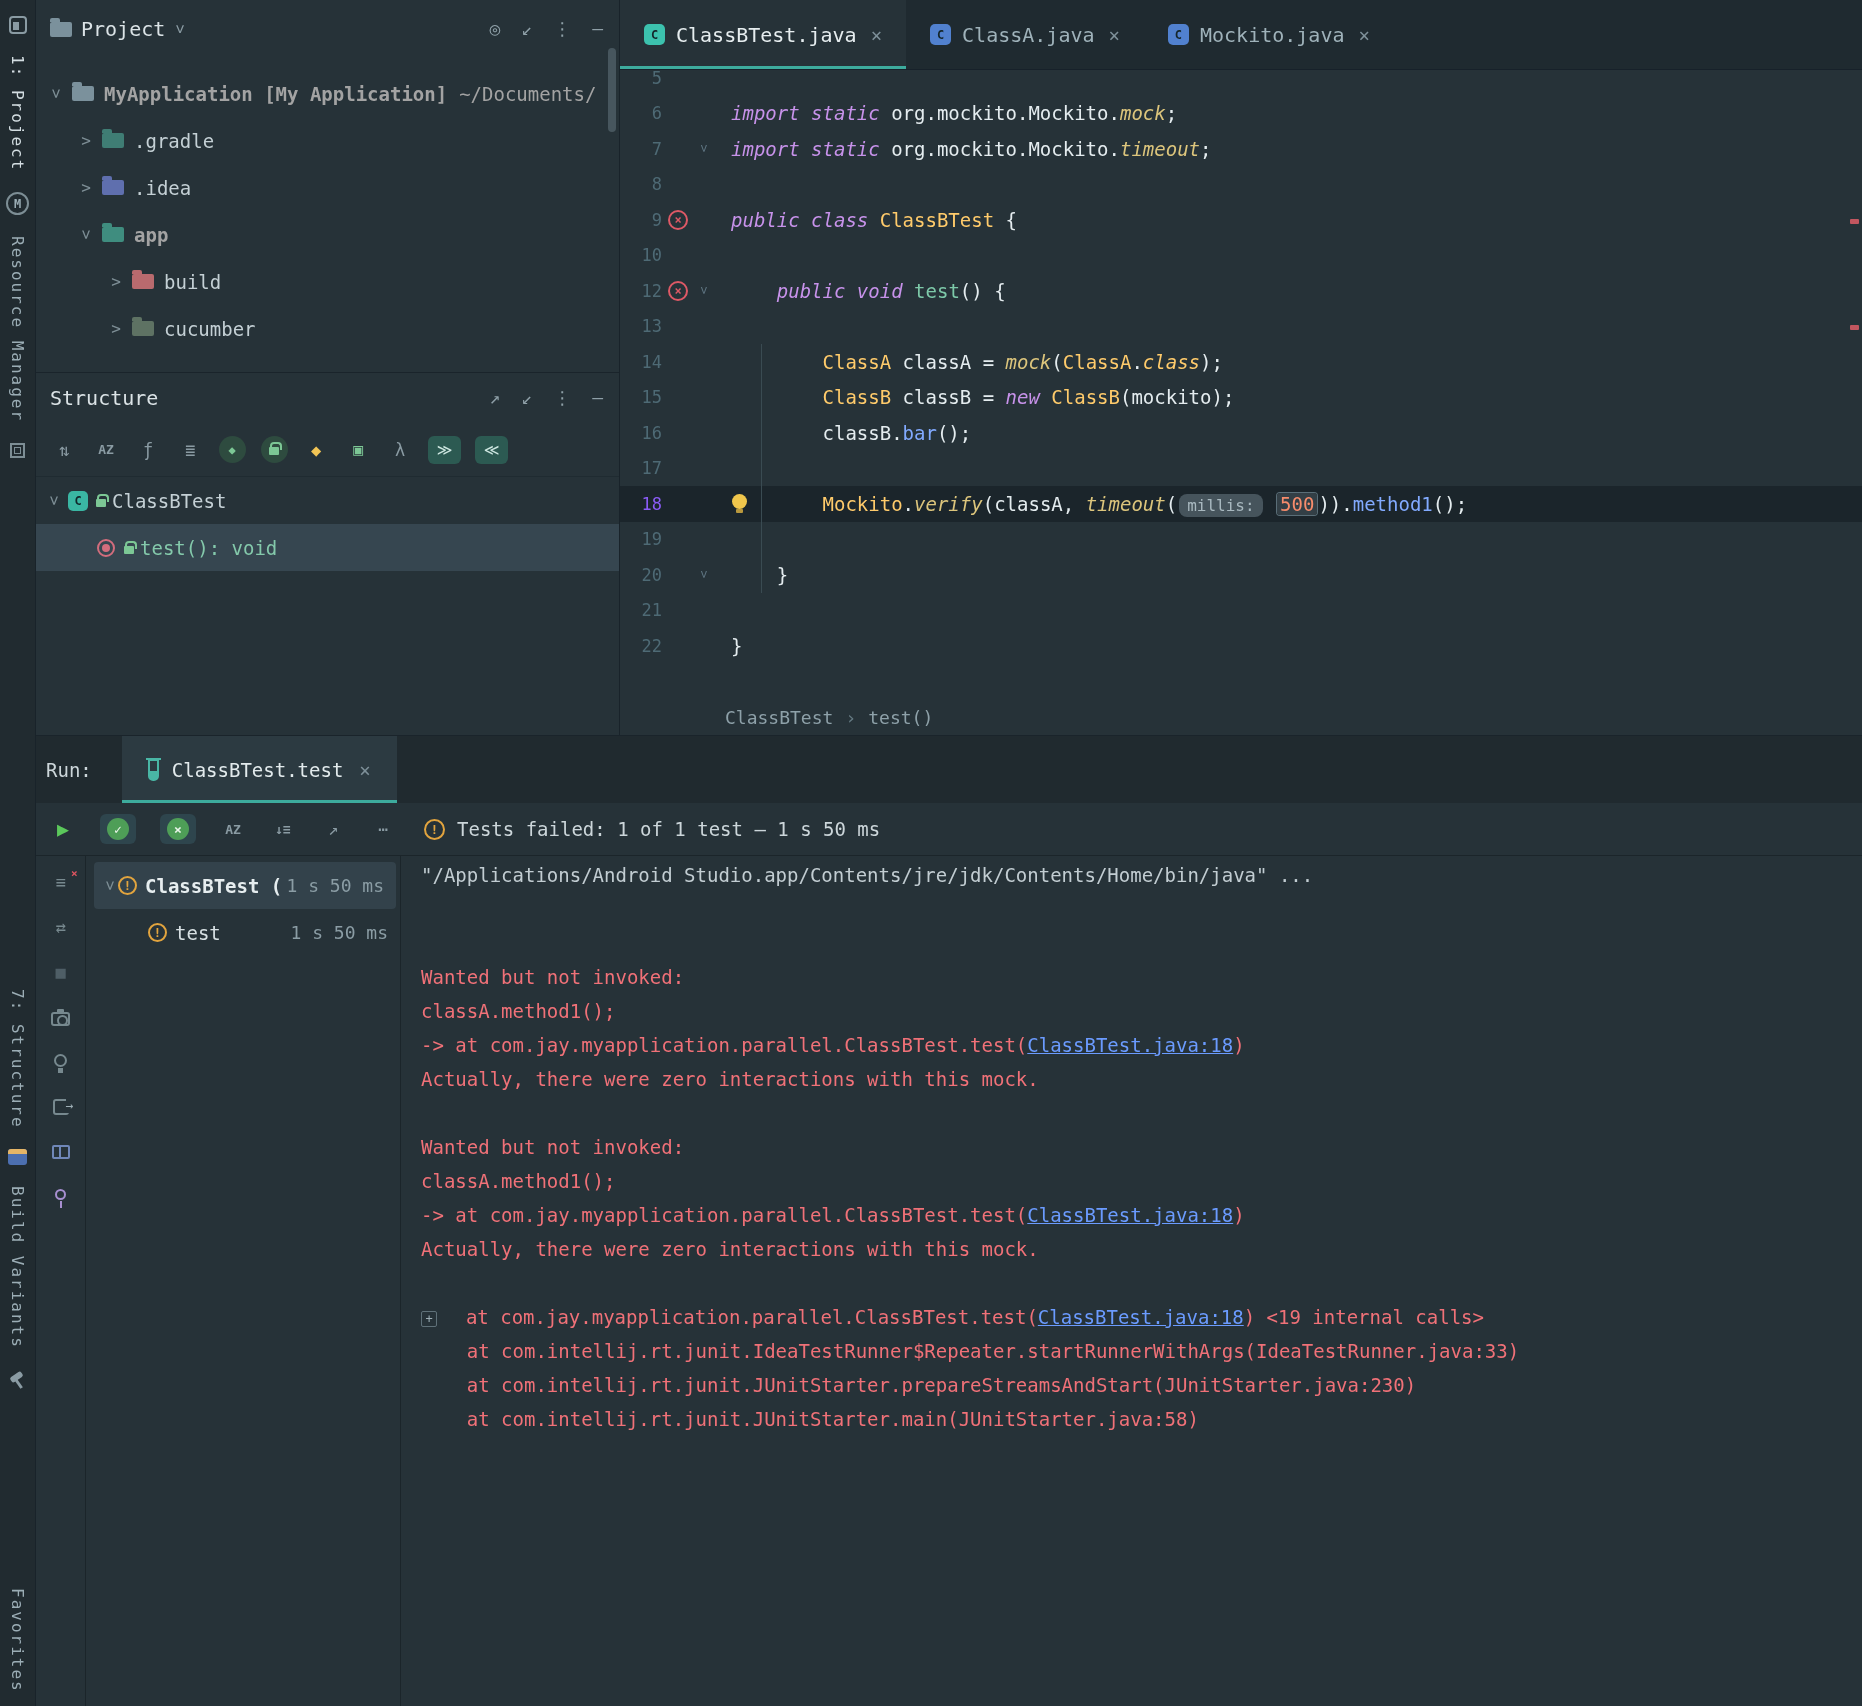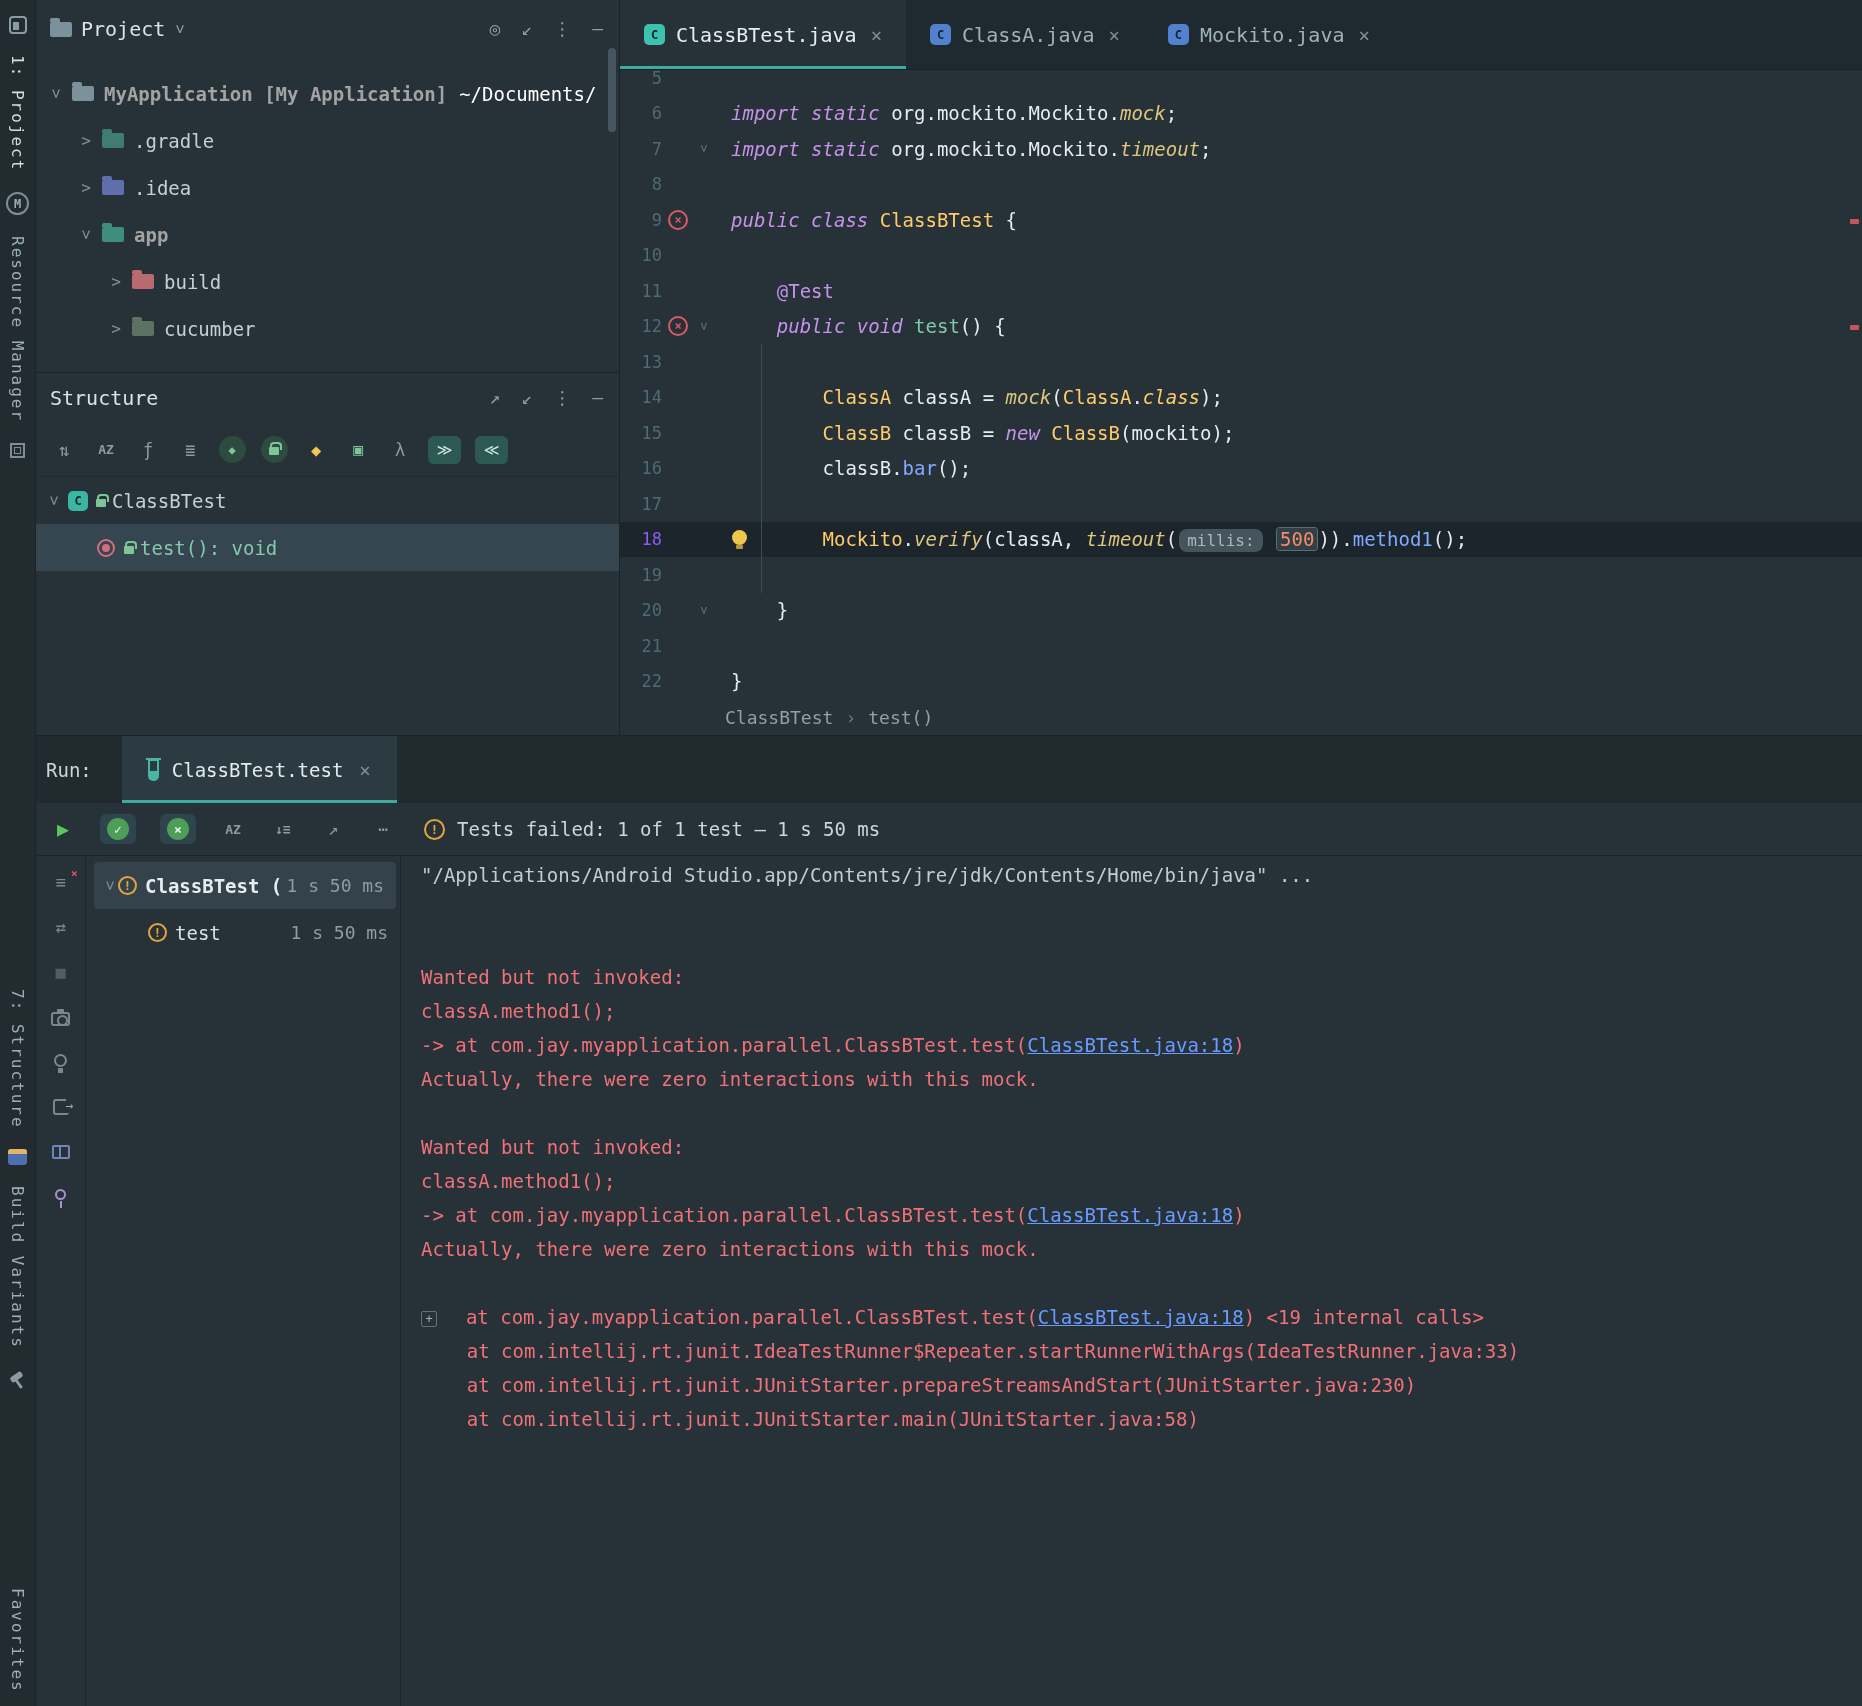--- a/index.html
+++ b/index.html
@@ -52,21 +52,21 @@
   .folder{width:22px;height:15px;border-radius:2px;position:relative;margin:0 10px 0 8px;flex:none;}
   .folder::before{content:"";position:absolute;top:-4px;left:0;width:10px;height:4px;background:inherit;border-radius:2px 2px 0 0;}
   .f-root{background:#7b919c;}
   .f-gradle{background:#3f7d74;}
   .f-idea{background:#5f6fae;}
   .f-app{background:#3f8d7f;}
   .f-build{background:#b96a6e;}
   .f-cucumber{background:#5e7263;}
   .lbl{color:#c4d0d5;white-space:nowrap;}
   .lbl.b{color:#a3a3a3;font-weight:bold;}
-  .sfx{color:#ffffff;margin-left:12px;white-space:nowrap;}
+  .sfx{color:#a3a3a3;margin-left:12px;white-space:nowrap;}
   .pscroll{position:absolute;right:3px;top:48px;width:8px;height:84px;background:rgba(144,164,174,.32);border-radius:4px;}
   .project-panel{height:372px;position:relative;overflow:hidden;}
   .structure-panel{flex:1;border-top:1px solid #1a242b;overflow:hidden;}
 
   
   .stoolbar{height:54px;display:flex;align-items:center;gap:14px;padding-left:14px;border-bottom:1px solid #1f2b31;}
   .sticon{min-width:28px;height:28px;display:flex;align-items:center;justify-content:center;cursor:pointer;}
   .plain{color:#8a9ba3;font-size:17px;}
   .small{font-size:13px;font-weight:bold;}
   .yellow{color:#f2c555;font-size:17px;}
@@ -355,26 +355,20 @@
                 <span class="gfold"></span>
                 <span class="ctext"><span class="seg-k">public class</span><span class="seg-p"> </span><span class="seg-t">ClassBTest</span><span class="seg-p"> {</span></span>
               </div>
               <div class="cl">
                 <span class="lnum">10</span>
                 <span class="gmark"></span>
                 <span class="gfold"></span>
                 <span class="ctext"></span>
               </div>
               <div class="cl">
-                <span class="lnum">11</span>
-                <span class="gmark"></span>
-                <span class="gfold"></span>
-                <span class="ctext"><span class="seg-p">    </span><span class="seg-an">@Test</span></span>
-              </div>
-              <div class="cl">
                 <span class="lnum">12</span>
                 <span class="gmark">
                   <span class="gerr">×</span>
                 </span>
                 <span class="gfold">
                   <span class="fchev">&gt;</span>
                 </span>
                 <span class="ctext"><span class="seg-p">    </span><span class="seg-k">public void</span><span class="seg-p"> </span><span class="seg-fd">test</span><span class="seg-p">() {</span></span>
               </div>
               <div class="cl">

